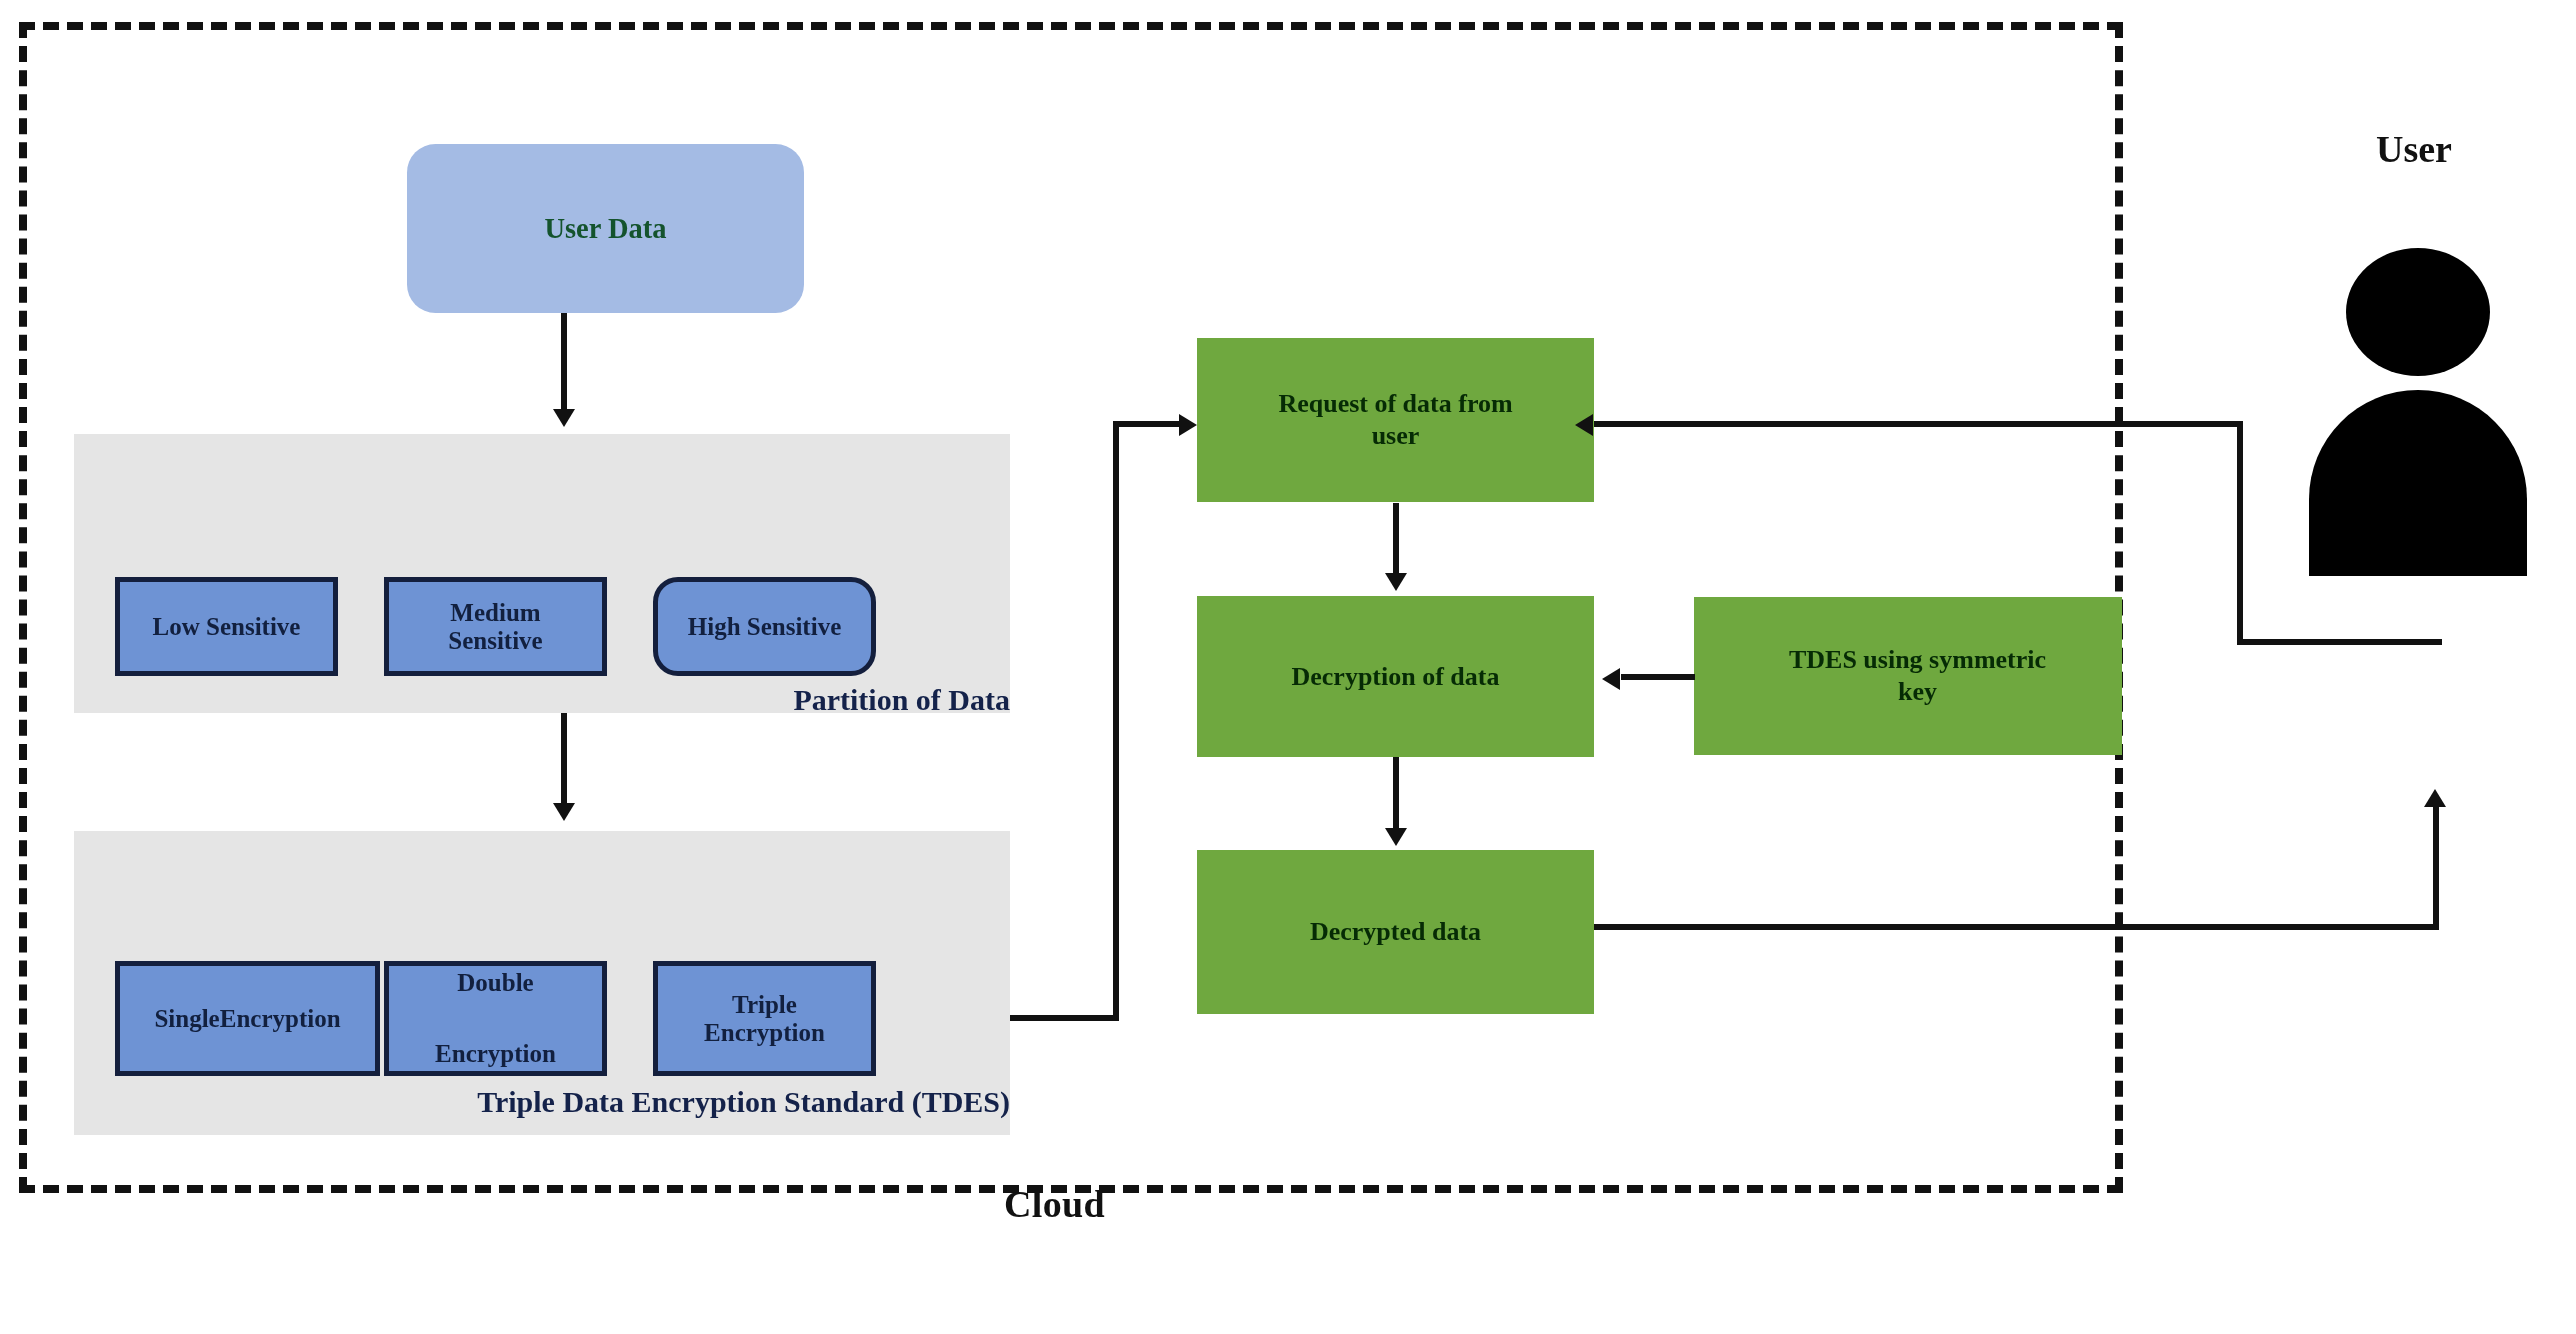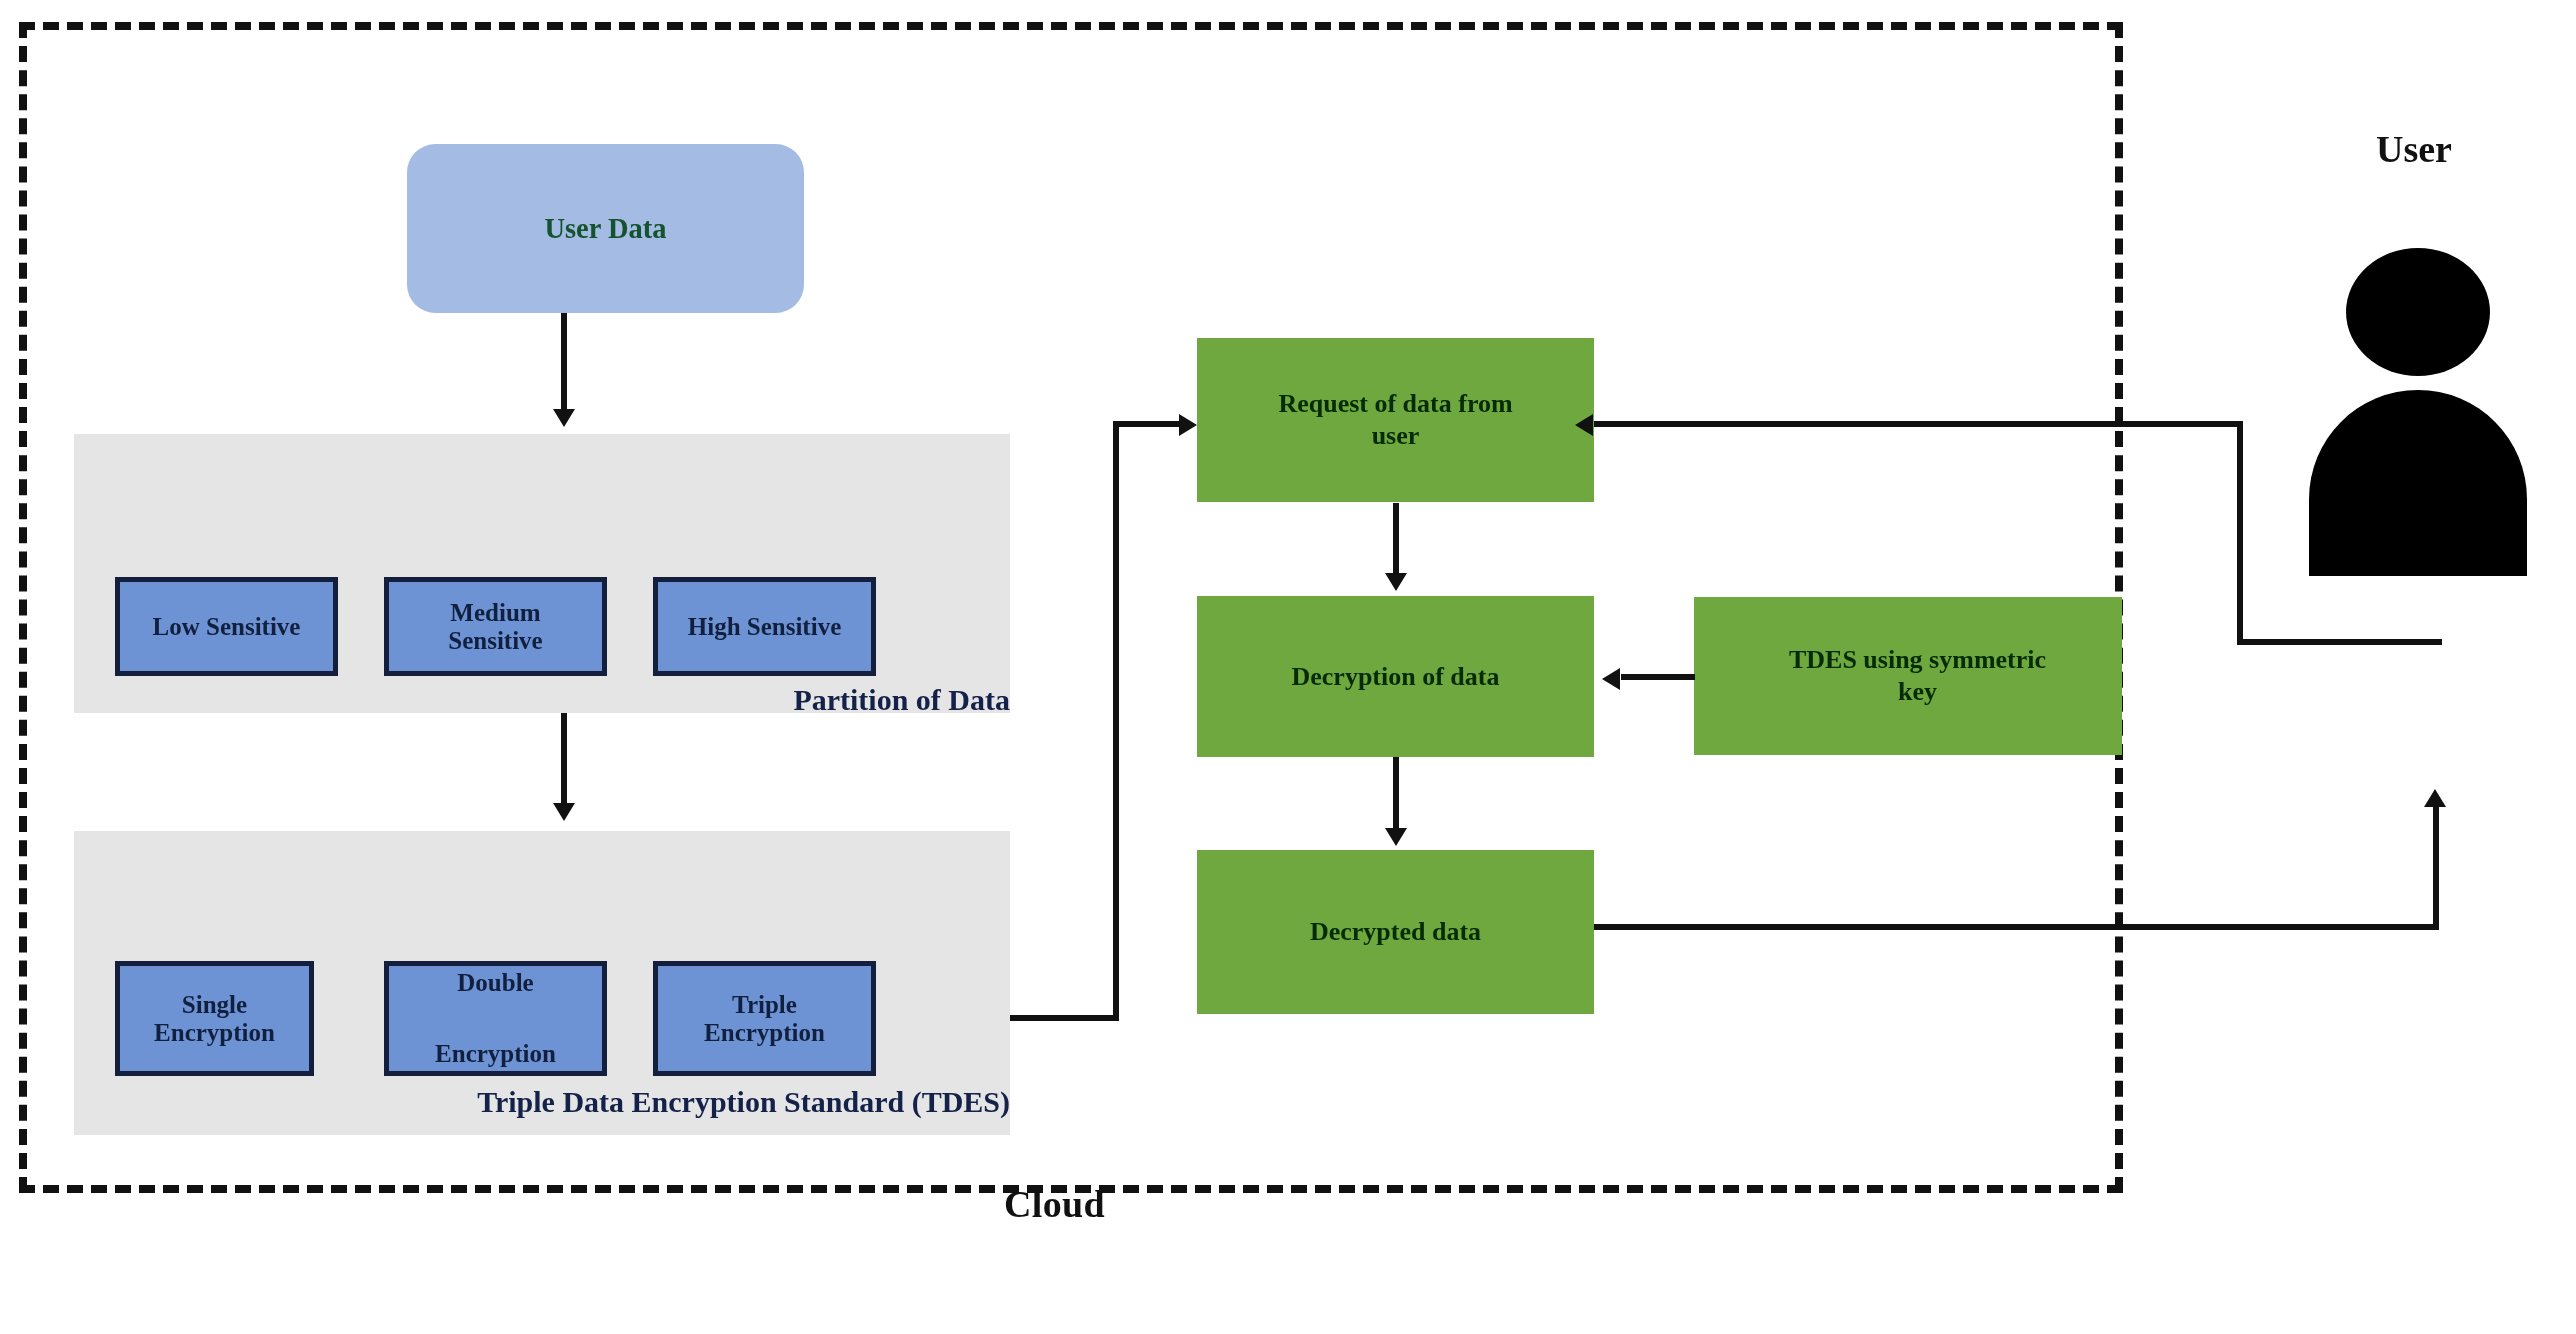--- a/index.html
+++ b/index.html
@@ -79,33 +79,33 @@
 
   <div class="node panel panel-partition">
     <div class="panel-inner-row">
       <div class="chip" style="left:41px;top:143px;width:223px;height:99px;">
         <span>Low Sensitive</span>
       </div>
       <div class="chip" style="left:310px;top:143px;width:223px;height:99px;flex-direction:column;">
         <span>Medium</span>
         <span>Sensitive</span>
       </div>
-      <div class="chip" style="left:579px;top:143px;width:223px;height:99px;">
+      <div class="chip" style="left:579px;top:143px;width:223px;height:99px;border-radius:25px;">
         <span>High Sensitive</span>
       </div>
       <div class="panel-caption" style="top:249px;">Partition of Data</div>
     </div>
   </div>
 
   <div class="ln v" style="left:561px;top:713px;height:93px;"></div>
   <div class="arrow-down" style="left:553px;top:803px;"></div>
 
   <div class="node panel panel-tdes">
     <div class="panel-inner-row">
-      <div class="chip" style="left:41px;top:130px;width:199px;height:115px;flex-direction:column;">
+      <div class="chip" style="left:41px;top:130px;width:265px;height:115px;flex-direction:row;">
         <span>Single</span>
         <span>Encryption</span>
       </div>
       <div class="chip" style="left:310px;top:130px;width:223px;height:115px;flex-direction:column;gap:43px;">
         <span>Double</span>
         <span>Encryption</span>
       </div>
       <div class="chip" style="left:579px;top:130px;width:223px;height:115px;flex-direction:column;">
         <span>Triple</span>
         <span>Encryption</span>

